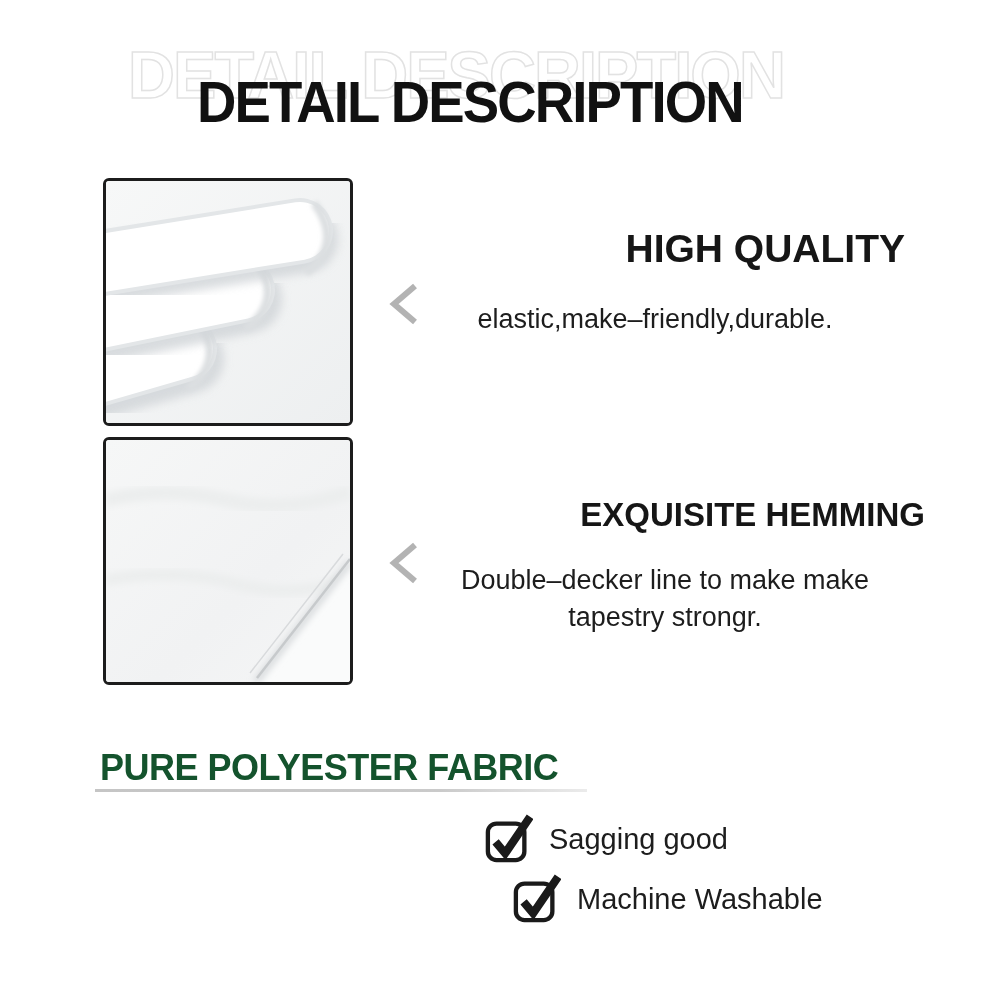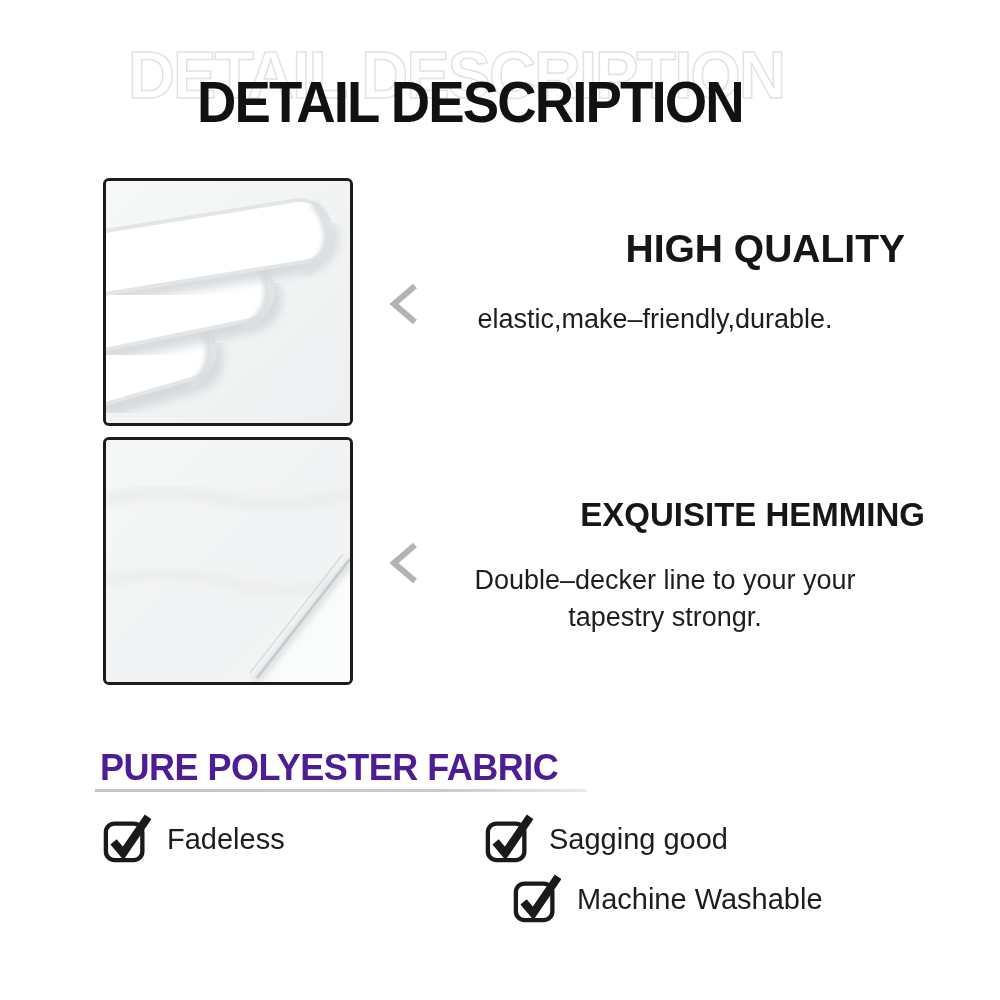--- a/index.html
+++ b/index.html
@@ -40,21 +40,21 @@
   #eh-heading{left:405px;width:520px;top:496px;font-size:33px;}
   .section-body{
     position:absolute;text-align:center;font-size:27px;line-height:37px;
     color:#1d1d1d;font-weight:400;
   }
   #hq-body{left:405px;width:500px;top:301px;}
   #eh-body{left:405px;width:520px;top:562px;}
   
   .features-heading{
     position:absolute;left:100px;top:747px;font-size:36px;font-weight:700;
-    letter-spacing:-0.5px;color:#4c1d95;white-space:nowrap;
+    letter-spacing:-0.5px;color:#14532d;white-space:nowrap;
   }
   .features-underline{
     position:absolute;left:95px;top:789px;width:492px;height:3px;
     background:linear-gradient(to right,#c5c5c5 0%,#cacaca 70%,#ebebeb 100%);
   }
   .feature-item{position:absolute;width:430px;height:54px;}
   .feature-item .cbx{position:absolute;left:0;top:0;}
   .feature-item .lbl{
     position:absolute;left:64px;top:11px;font-size:29px;line-height:36px;
     color:#1d1d1d;white-space:nowrap;
@@ -139,34 +139,27 @@
       <line x1="237" y1="114" x2="144" y2="233" stroke="#d8dadc" stroke-width="1.5"></line>
     </svg>
   </div>
 
   <svg class="chevron" id="chevron-2" viewBox="0 0 34 44">
     <polyline points="28,4 7,22 28,40" fill="none" stroke="#b3b3b3" stroke-width="6"></polyline>
   </svg>
 
   <div class="section-heading" id="eh-heading">EXQUISITE HEMMING</div>
   <div class="section-body" id="eh-body">
-    <div>Double–decker line to your your</div>
+    <div>Double–decker line to make make</div>
     <div>tapestry strongr.</div>
   </div>
 
   <div class="features-heading">PURE POLYESTER FABRIC</div>
   <div class="features-underline"></div>
 
-  <div class="feature-item" id="feature-0">
-    <svg class="cbx" width="48" height="54" viewBox="0 0 50 54">
-      <rect x="3" y="13" width="38" height="38" rx="9" fill="none" stroke="#1a1a1a" stroke-width="4.5"></rect>
-      <path d="M 11 32 L 21 44 L 47 6" fill="none" stroke="#1a1a1a" stroke-width="8.5" stroke-linejoin="miter"></path>
-    </svg>
-    <span class="lbl">Fadeless</span>
-  </div>
 
 
   <div class="feature-item" id="feature-2">
     <svg class="cbx" width="48" height="54" viewBox="0 0 50 54">
       <rect x="3" y="13" width="38" height="38" rx="9" fill="none" stroke="#1a1a1a" stroke-width="4.5"></rect>
       <path d="M 11 32 L 21 44 L 47 6" fill="none" stroke="#1a1a1a" stroke-width="8.5" stroke-linejoin="miter"></path>
     </svg>
     <span class="lbl">Sagging good</span>
   </div>
 

